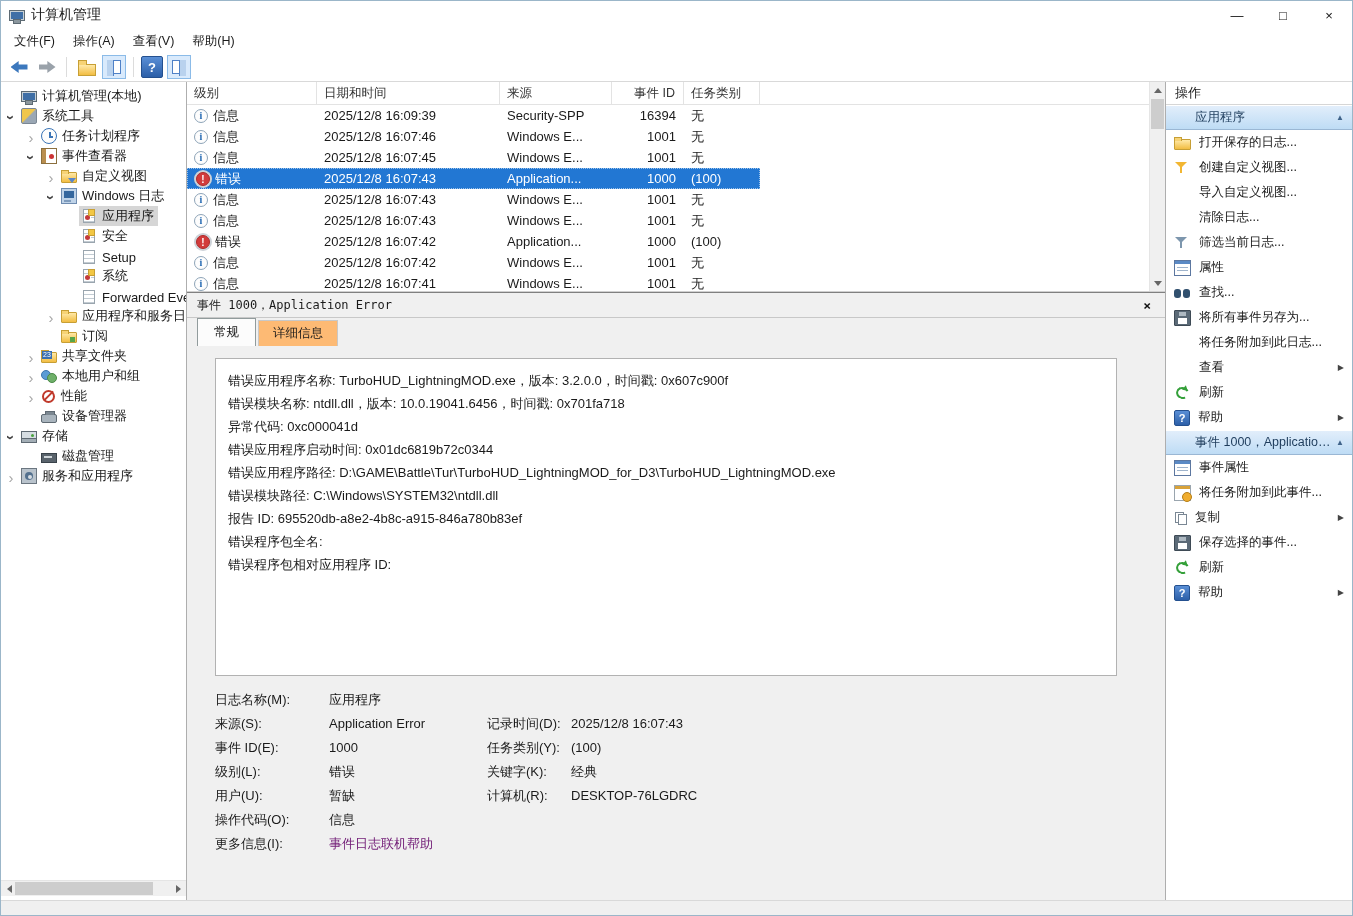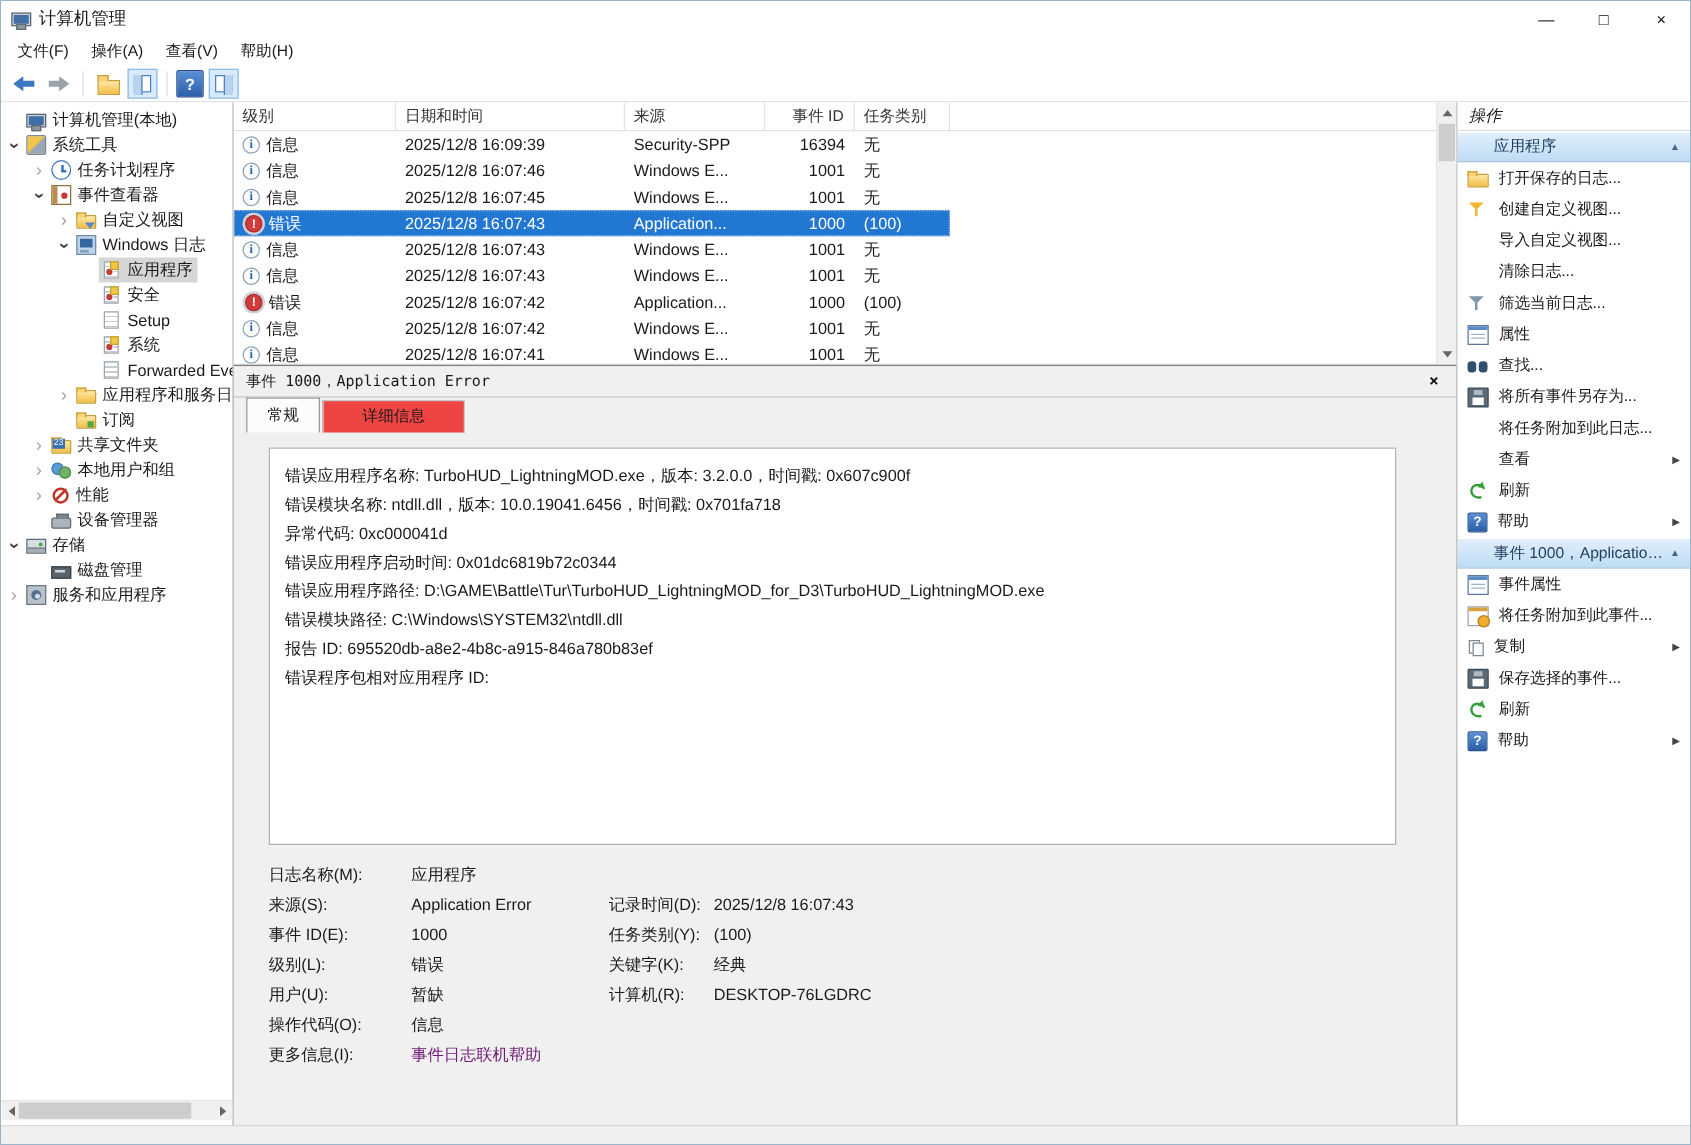--- a/index.html
+++ b/index.html
@@ -36,21 +36,21 @@
 
 
 .main { flex:1; display:flex; min-height:0; background:#fff; }
 .tree-pane { width:186px; flex:none; border-right:1px solid #aeaeae; position:relative; background:#fff; overflow:hidden; }
 .center-pane { flex:1; display:flex; flex-direction:column; min-width:0; }
 .actions-pane { width:187px; flex:none; border-left:1px solid #aeaeae; background:#fff; overflow:hidden; }
 .statusbar { height:15px; flex:none; background:#f0f0f0; border-top:1px solid #d9d9d9; }
 
 
 .tree { padding-top:4px; }
-.trow { height:20px; display:flex; align-items:center; white-space:nowrap; }
+.trow { height:20px; display:flex; align-items:flex-end; white-space:nowrap; }
 .trow.ind0 { padding-left:2px; } .trow.ind1 { padding-left:2px; }
 .trow.ind2 { padding-left:22px; } .trow.ind3 { padding-left:42px; } .trow.ind4 { padding-left:62px; }
 .tarrow { width:16px; flex:none; text-align:center; font-size:13px; }
 .tarrow.collapsed::before { content:"›"; color:#a6a6a6; font-size:15px; }
 .tarrow.expanded::before { content:"›"; color:#404040; font-weight:bold; font-size:15px; display:inline-block; transform:rotate(90deg); }
 .tnode { display:flex; align-items:center; gap:5px; padding:1px 4px 1px 2px; }
 .tnode.selected { background:#d6d6d6; }
 .tlabel { font-size:13px; }
 
 
@@ -121,32 +121,32 @@
 .hs-left { left:0; } .hs-right { right:0; }
 .hs-left::before { content:""; border:4px solid transparent; border-right:5px solid #666; margin-left:-4px; }
 .hs-right::before { content:""; border:4px solid transparent; border-left:5px solid #666; margin-right:-4px; }
 .hthumb { position:absolute; top:1px; bottom:1px; left:14px; width:138px; background:#cdcdcd; }
 
 
 .detail-pane { flex:1; background:#f0f0f0; border-top:1px solid #808080; display:flex; flex-direction:column; min-height:0; }
 .dheader { height:25px; flex:none; display:flex; align-items:center; padding:0 14px 0 10px; background:#f0f0f0; border-bottom:1px solid #c8c8c8; font-family:"DejaVu Sans Mono",monospace; font-size:12px; }
 .dclose { margin-left:auto; font-weight:bold; font-size:13px; color:#111; }
 .dtabs { height:28px; flex:none; display:flex; align-items:flex-end; padding-left:10px; }
-.dtab { padding:4px 31px; font-size:12.5px; margin-right:2px; border:1px solid #c8c8c8; border-bottom:none; background:#ef4444; position:relative; top:0; }
+.dtab { padding:4px 14px; font-size:12.5px; margin-right:2px; border:1px solid #c8c8c8; border-bottom:none; background:#fdba74; position:relative; top:0; }
 .dtab.active { background:#fcfcfc; border-color:#919b9c; padding:5px 16px; z-index:2; }
 .dcontent { flex:1; padding:12px 48px 0 28px; overflow:hidden; }
 .dbox { background:#fff; border:1px solid #b2b2b2; height:318px; padding:10px 12px; overflow:hidden; }
 .dline { line-height:23px; font-size:13px; white-space:nowrap; }
 .dfields { margin-top:12px; display:grid; grid-template-columns:114px 158px 84px auto; }
 .df-row { display:contents; }
 .df-cell { height:24px; line-height:24px; font-size:13px; white-space:nowrap; overflow:hidden; }
 .df-cell.link { color:#701a75; }
 
 
-.aheader { height:23px; line-height:22px; padding-left:9px; font-size:13px; border-bottom:1px solid #d6d6d6; background:#fff;font-style:italic; }
+.aheader { height:23px; line-height:22px; padding-left:9px; font-size:13px; border-bottom:1px solid #d6d6d6; background:#fff; }
 .arow { height:25px; display:flex; align-items:center; padding:0 8px; gap:8px; background:#fff; }
 .arow.section-header { background:linear-gradient(#e2eefb,#bedcf5); border-top:1px solid #fff; border-bottom:1px solid #9ab7d4; color:#1e3c5c; gap:4px; }
 .alabel { font-size:12.5px; white-space:nowrap; overflow:hidden; text-overflow:ellipsis; }
 .aarrow { margin-left:auto; font-size:8px; color:#444; flex:none; }
 .section-header .aarrow { color:#3f638a; }
 .aicon { width:17px; flex:none; }
 [data-icon="create-view-icon"]::before,[data-icon="filter-icon"]::before { content:""; position:absolute; left:1px; top:2px; border-left:6px solid transparent; border-right:6px solid transparent; border-top:6px solid #f2b632; }
 [data-icon="create-view-icon"]::after,[data-icon="filter-icon"]::after { content:""; position:absolute; left:6px; top:7px; width:2px; height:6px; background:#f2b632; }
 [data-icon="filter-icon"]::before { border-top-color:#7d96ad; }
 [data-icon="filter-icon"]::after { background:#7d96ad; }
@@ -511,20 +511,21 @@
         <div class="dcontent">
           <div class="dbox">
 
           <div class="dline">错误应用程序名称: TurboHUD_LightningMOD.exe，版本: 3.2.0.0，时间戳: 0x607c900f</div>
               <div class="dline">错误模块名称: ntdll.dll，版本: 10.0.19041.6456，时间戳: 0x701fa718</div>
               <div class="dline">异常代码: 0xc000041d</div>
               <div class="dline">错误应用程序启动时间: 0x01dc6819b72c0344</div>
               <div class="dline">错误应用程序路径: D:\GAME\Battle\Tur\TurboHUD_LightningMOD_for_D3\TurboHUD_LightningMOD.exe</div>
               <div class="dline">错误模块路径: C:\Windows\SYSTEM32\ntdll.dll</div>
               <div class="dline">报告 ID: 695520db-a8e2-4b8c-a915-846a780b83ef</div>
+              <div class="dline">错误程序包全名:</div>
               <div class="dline">错误程序包相对应用程序 ID:</div>
             </div>
           <div class="dfields">
 
               <div class="df-row">
                 <span class="df-cell">日志名称(M):</span>
                 <span class="df-cell">应用程序</span>
                 <span class="df-cell"></span>
                 <span class="df-cell"></span>
               </div>

